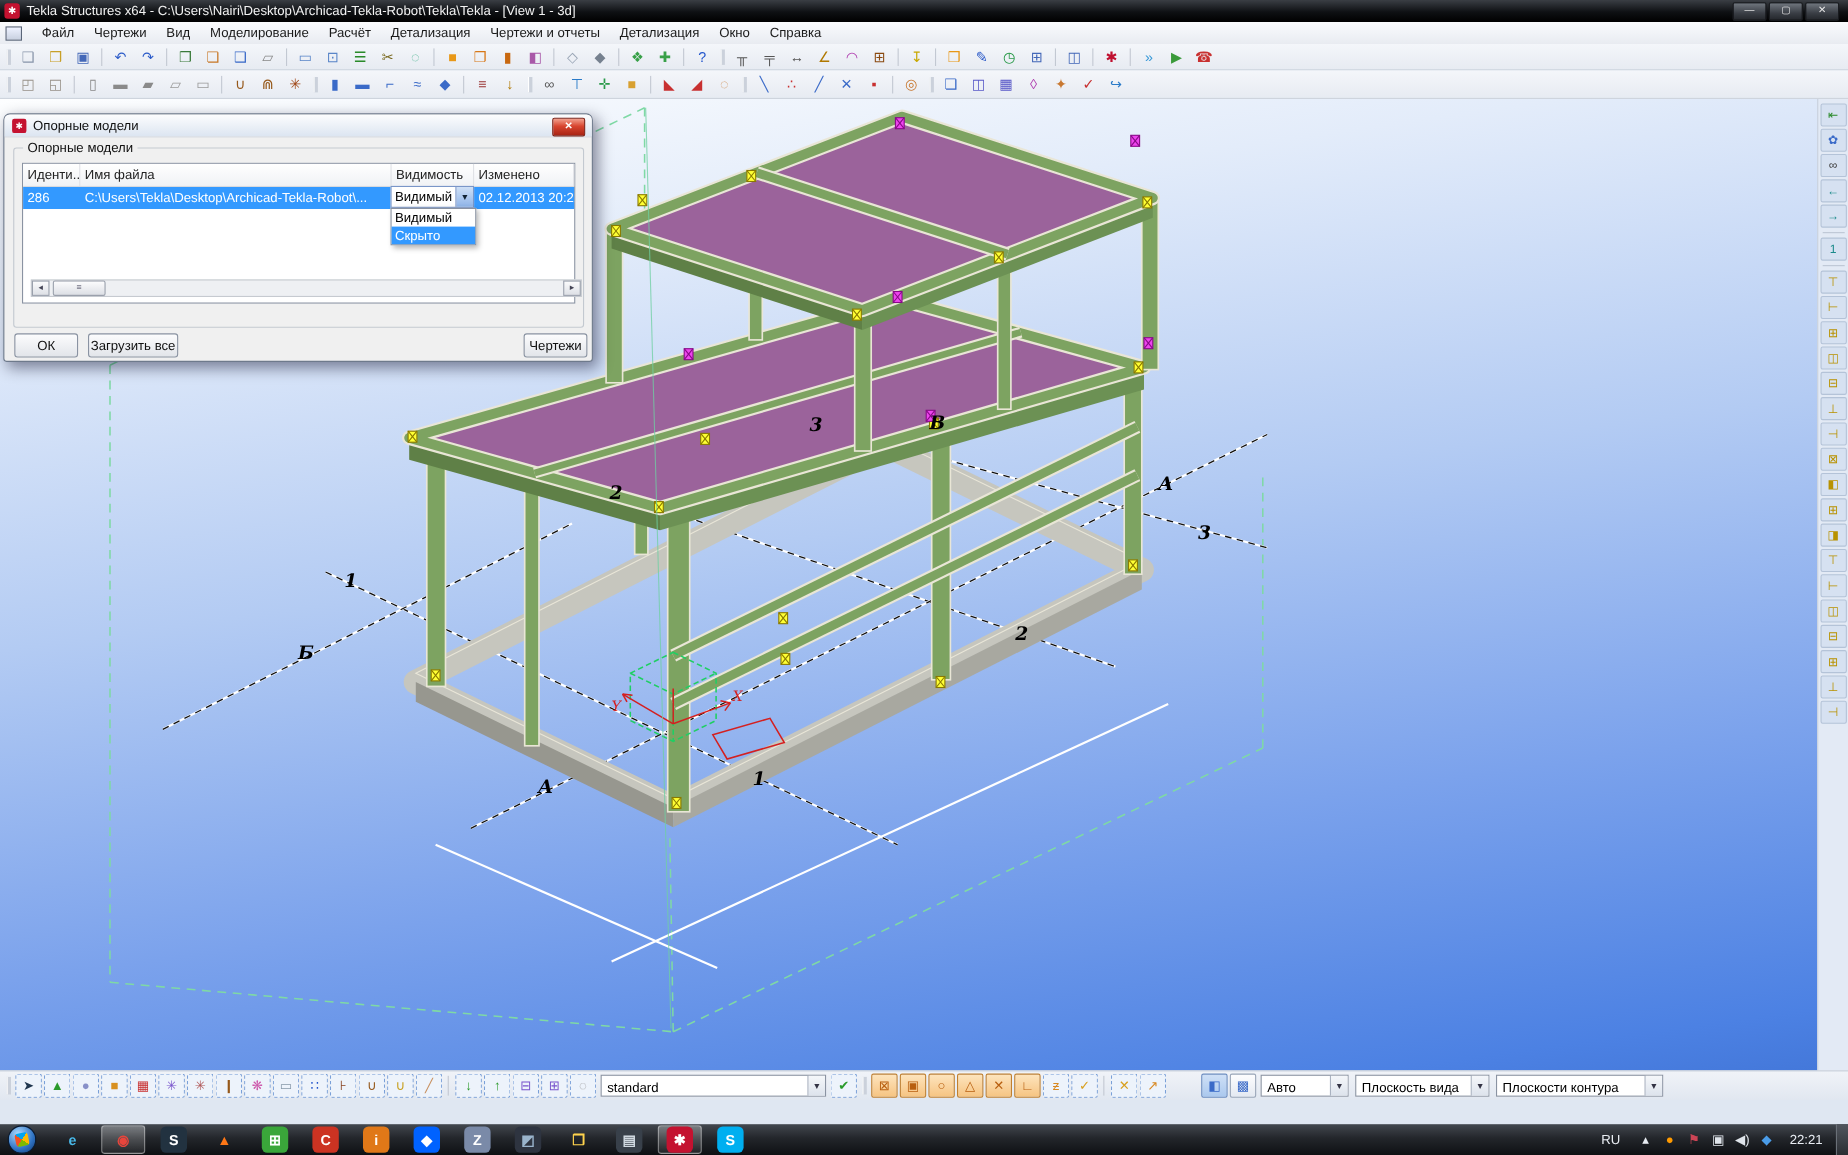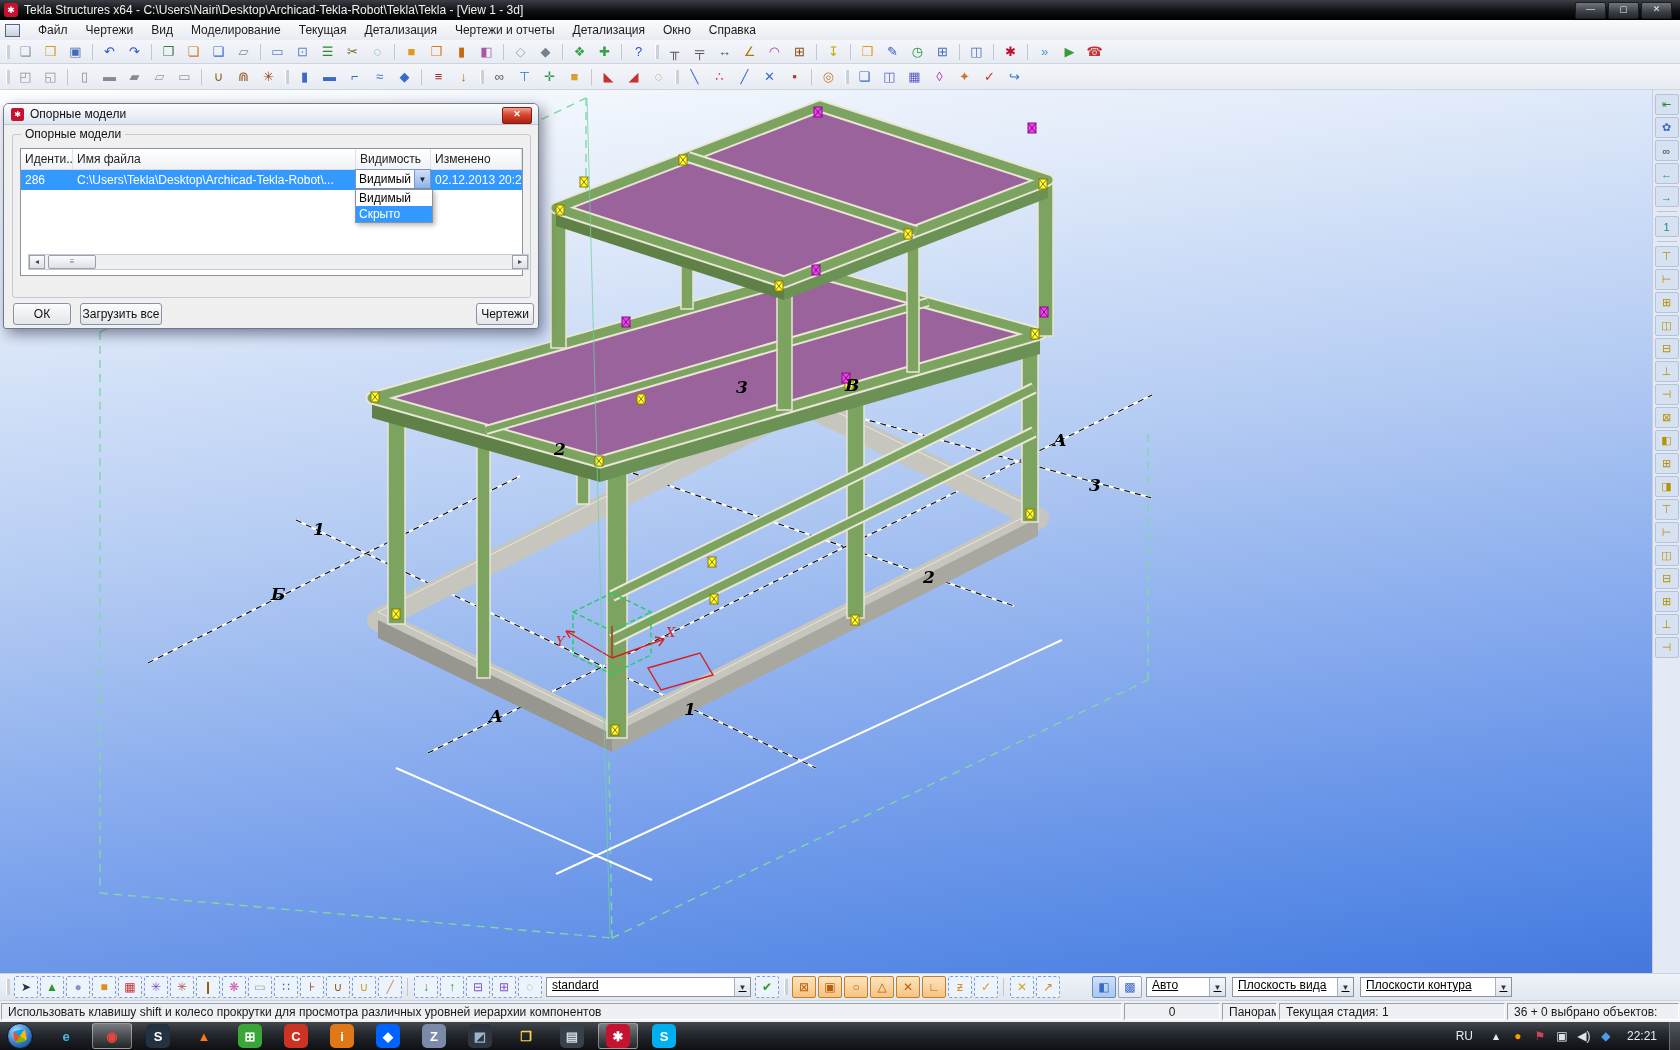--- a/index.html
+++ b/index.html
@@ -112,22 +112,22 @@
     box-sizing:border-box;padding-left:2px;}
   .bicon{width:22px;height:20px;margin:0 1px;border:1px dashed #7aa0d8;border-radius:2px;background:#edf3fb;
     display:flex;align-items:center;justify-content:center;font-size:12px;flex:0 0 auto;}
   .bicon.k-sep{border:none;background:none;width:8px;position:relative;}
   .bicon.k-sep::before{content:"";position:absolute;left:3px;top:1px;bottom:1px;width:1px;background:#c2c8d2;}
   .bicon.k-grip{border:none;background:none;width:9px;position:relative;}
   .bicon.k-grip::before{content:"";position:absolute;left:3px;top:2px;bottom:2px;width:3px;background:#cbd1db;border-left:1px solid #fff;}
   .snap .bicon.active{background:linear-gradient(#fde4bd,#f6c482);border:1px solid #c08030;}
   .viewtg .bicon{border:1px solid #9aa6b8;background:linear-gradient(#fdfdfe,#e4e9f1);}
   .viewtg .bicon.active{background:linear-gradient(#cfe0f6,#aac8ee);border:1px solid #6a8cc0;}
-  .combo{height:20px;background:#fff;border:1px solid #8a93a2;display:flex;align-items:flex-start;
-    font-size:12px;margin:0 3px;box-sizing:border-box;flex:0 0 auto;color:#000;text-decoration:underline;}
+  .combo{height:20px;background:#fff;border:1px solid #8a93a2;display:flex;align-items:flex-end;
+    font-size:12px;margin:0 3px;box-sizing:border-box;flex:0 0 auto;color:#000;}
   .combo .cval{flex:1;padding-left:5px;white-space:nowrap;overflow:hidden;}
   .combo .carr{width:15px;height:100%;background:linear-gradient(#f5f7fa,#dde3ec);border-left:1px solid #aab2c0;
     display:flex;align-items:center;justify-content:center;font-size:8px;color:#334;}
 
   
   .statusbar{position:absolute;left:0;top:1000px;width:1680px;height:22px;background:#eef0f4;
     border-top:1px solid #cfd4dc;display:flex;font-size:12px;color:#1a1a1a;box-sizing:border-box;}
   .scell{border:1px solid;border-color:#99a1ad #fff #fff #99a1ad;margin:2px 1px;display:flex;
     align-items:center;padding:0 6px;box-sizing:border-box;white-space:nowrap;overflow:hidden;}
   .sc-msg{flex:1;} .sc-zero{width:96px;justify-content:center;} .sc-pan{width:55px;}
@@ -170,21 +170,21 @@
   </div>
 
   <div class="menubar">
     <div class="child-icon"></div>
     <div style="display:flex">
 
     <span class="menu-item"><span>Файл</span></span>
         <span class="menu-item"><span>Чертежи</span></span>
         <span class="menu-item"><span>Вид</span></span>
         <span class="menu-item"><span>Моделирование</span></span>
-        <span class="menu-item"><span>Текущая</span></span>
+        <span class="menu-item"><span>Расчёт</span></span>
         <span class="menu-item"><span>Детализация</span></span>
         <span class="menu-item"><span>Чертежи и отчеты</span></span>
         <span class="menu-item"><span>Детализация</span></span>
         <span class="menu-item"><span>Окно</span></span>
         <span class="menu-item"><span>Справка</span></span>
       </div>
   </div>
 
   <div class="tbrow" id="tb1">
 
@@ -840,27 +840,20 @@
     <div class="combo" style="width:122px">
       <span class="cval">Плоскость вида</span>
         <span class="carr">▼</span>
     </div>
     <div class="combo" style="width:152px">
       <span class="cval">Плоскости контура</span>
         <span class="carr">▼</span>
     </div>
   </div>
 
-  <div class="statusbar">
-    <div class="scell sc-msg">Использовать клавишу shift и колесо прокрутки для просмотра различных уровней иерархии компонентов</div>
-    <div class="scell sc-zero">0</div>
-    <div class="scell sc-pan">Панорам</div>
-    <div class="scell sc-stage">Текущая стадия: 1</div>
-    <div class="scell sc-sel">36 + 0 выбрано объектов:</div>
-  </div>
 
   <div class="taskbar">
     <div class="orb"></div>
     <div style="display:flex;align-items:center">
 
     <div class="tb-item">
           <span class="tb-glyph" style="background: transparent;">
             <span style="color: rgb(72, 184, 232);">e</span>
           </span>
         </div>

